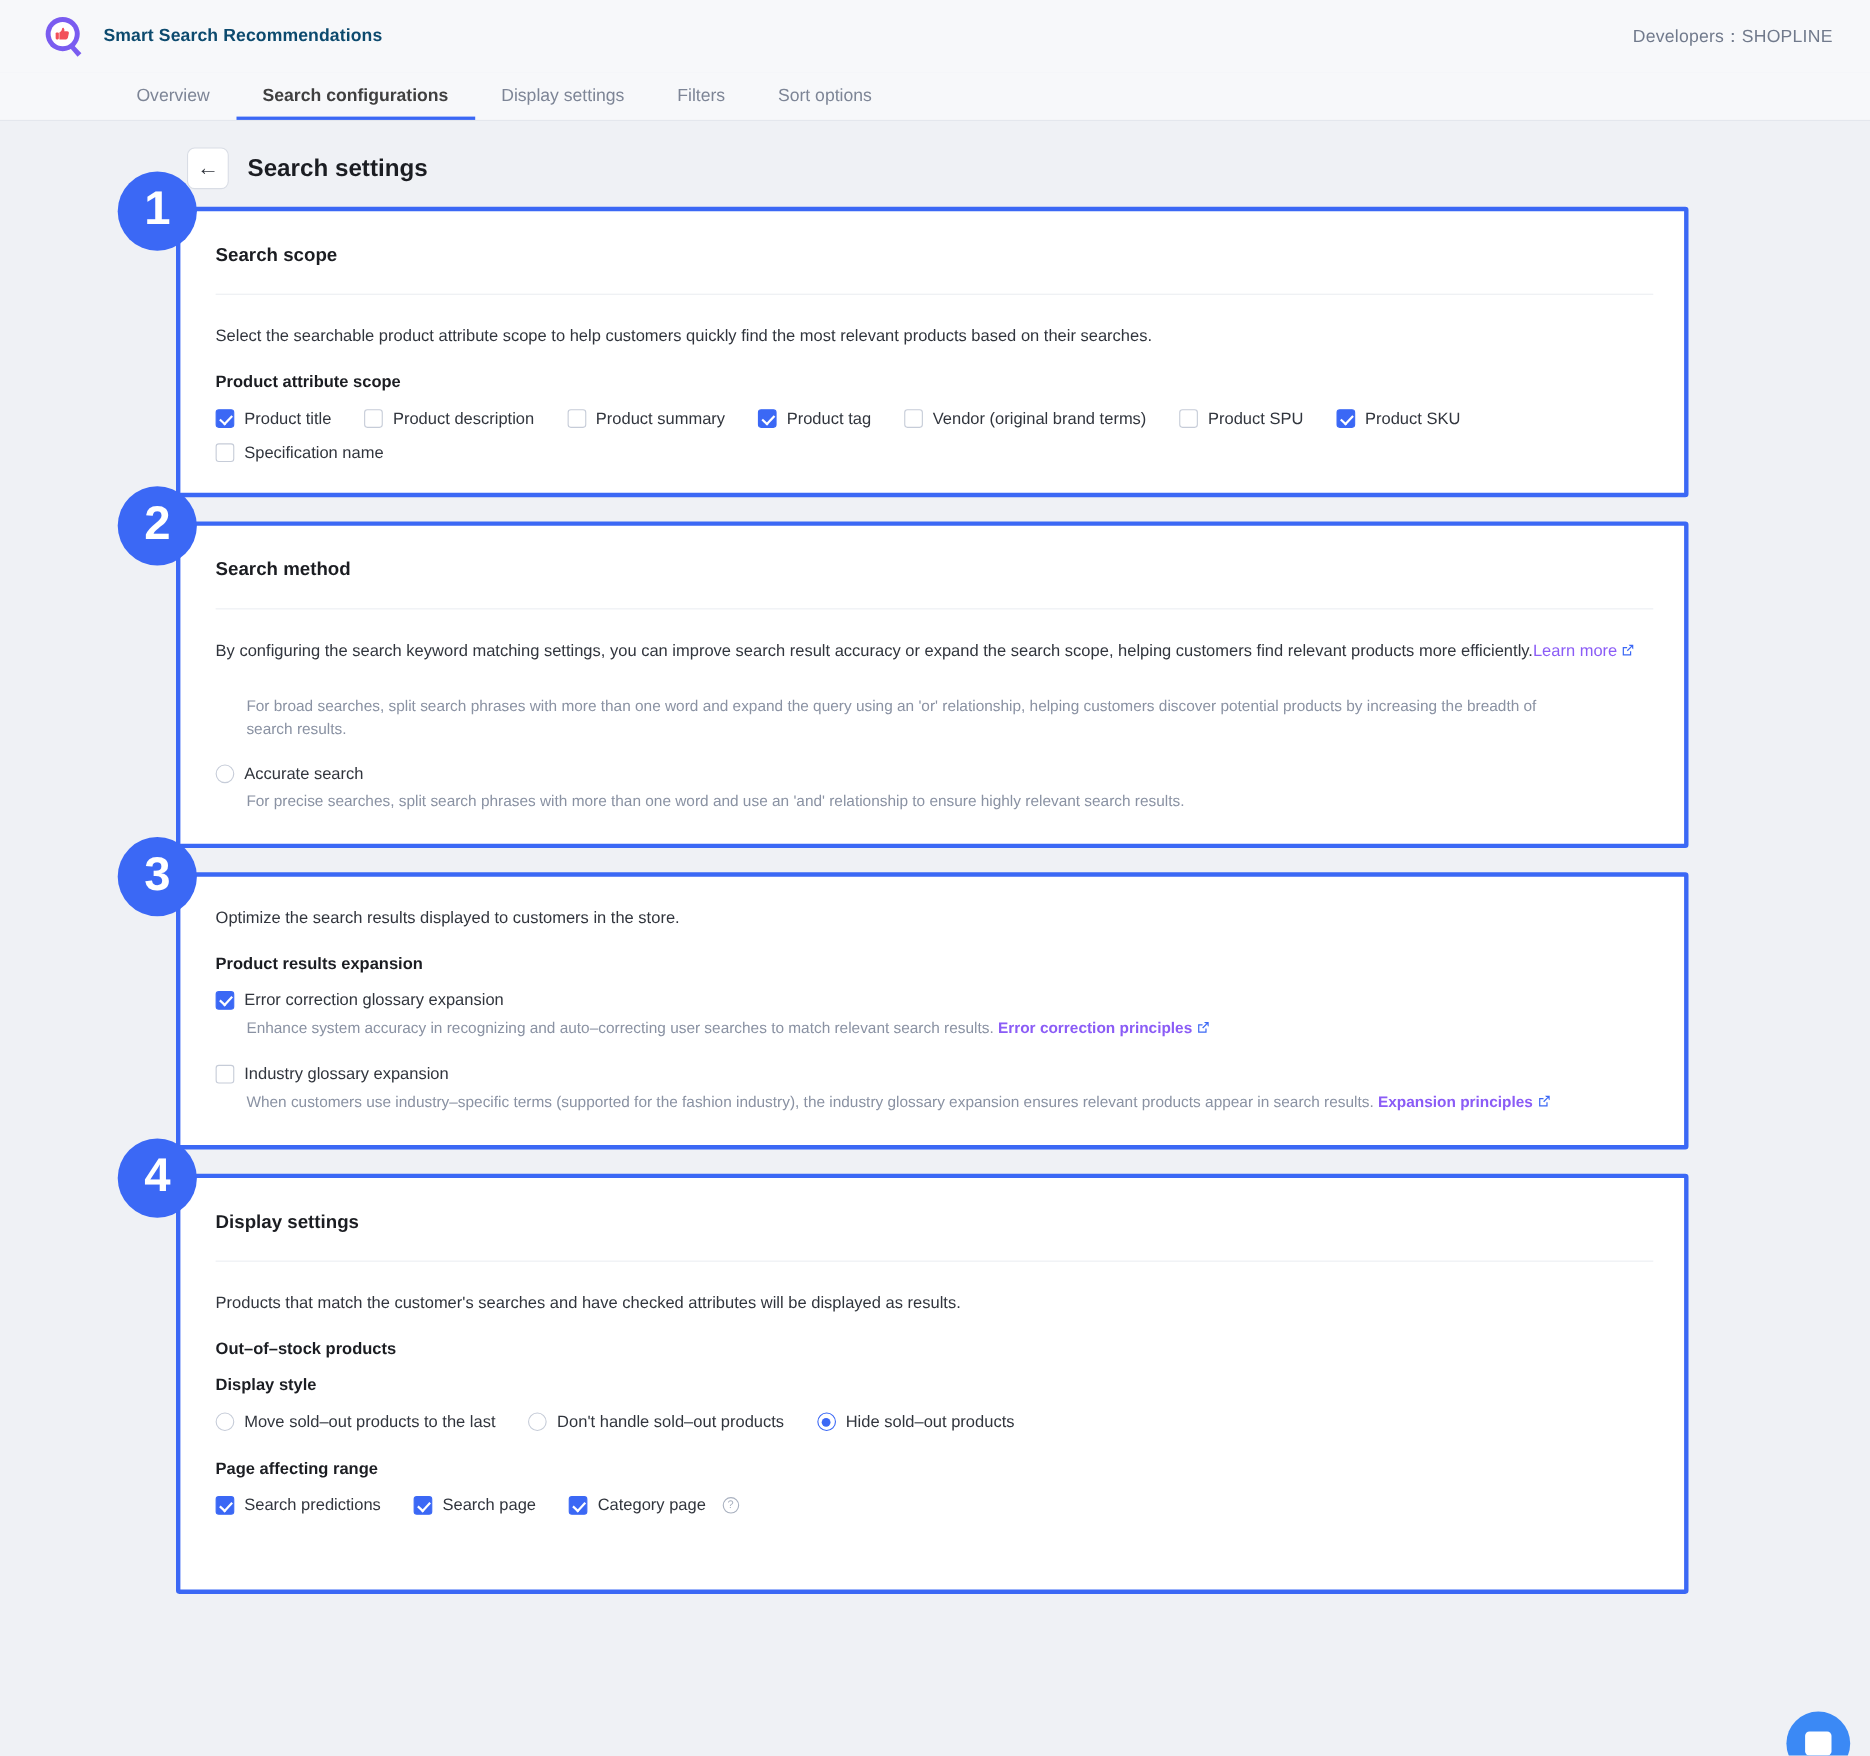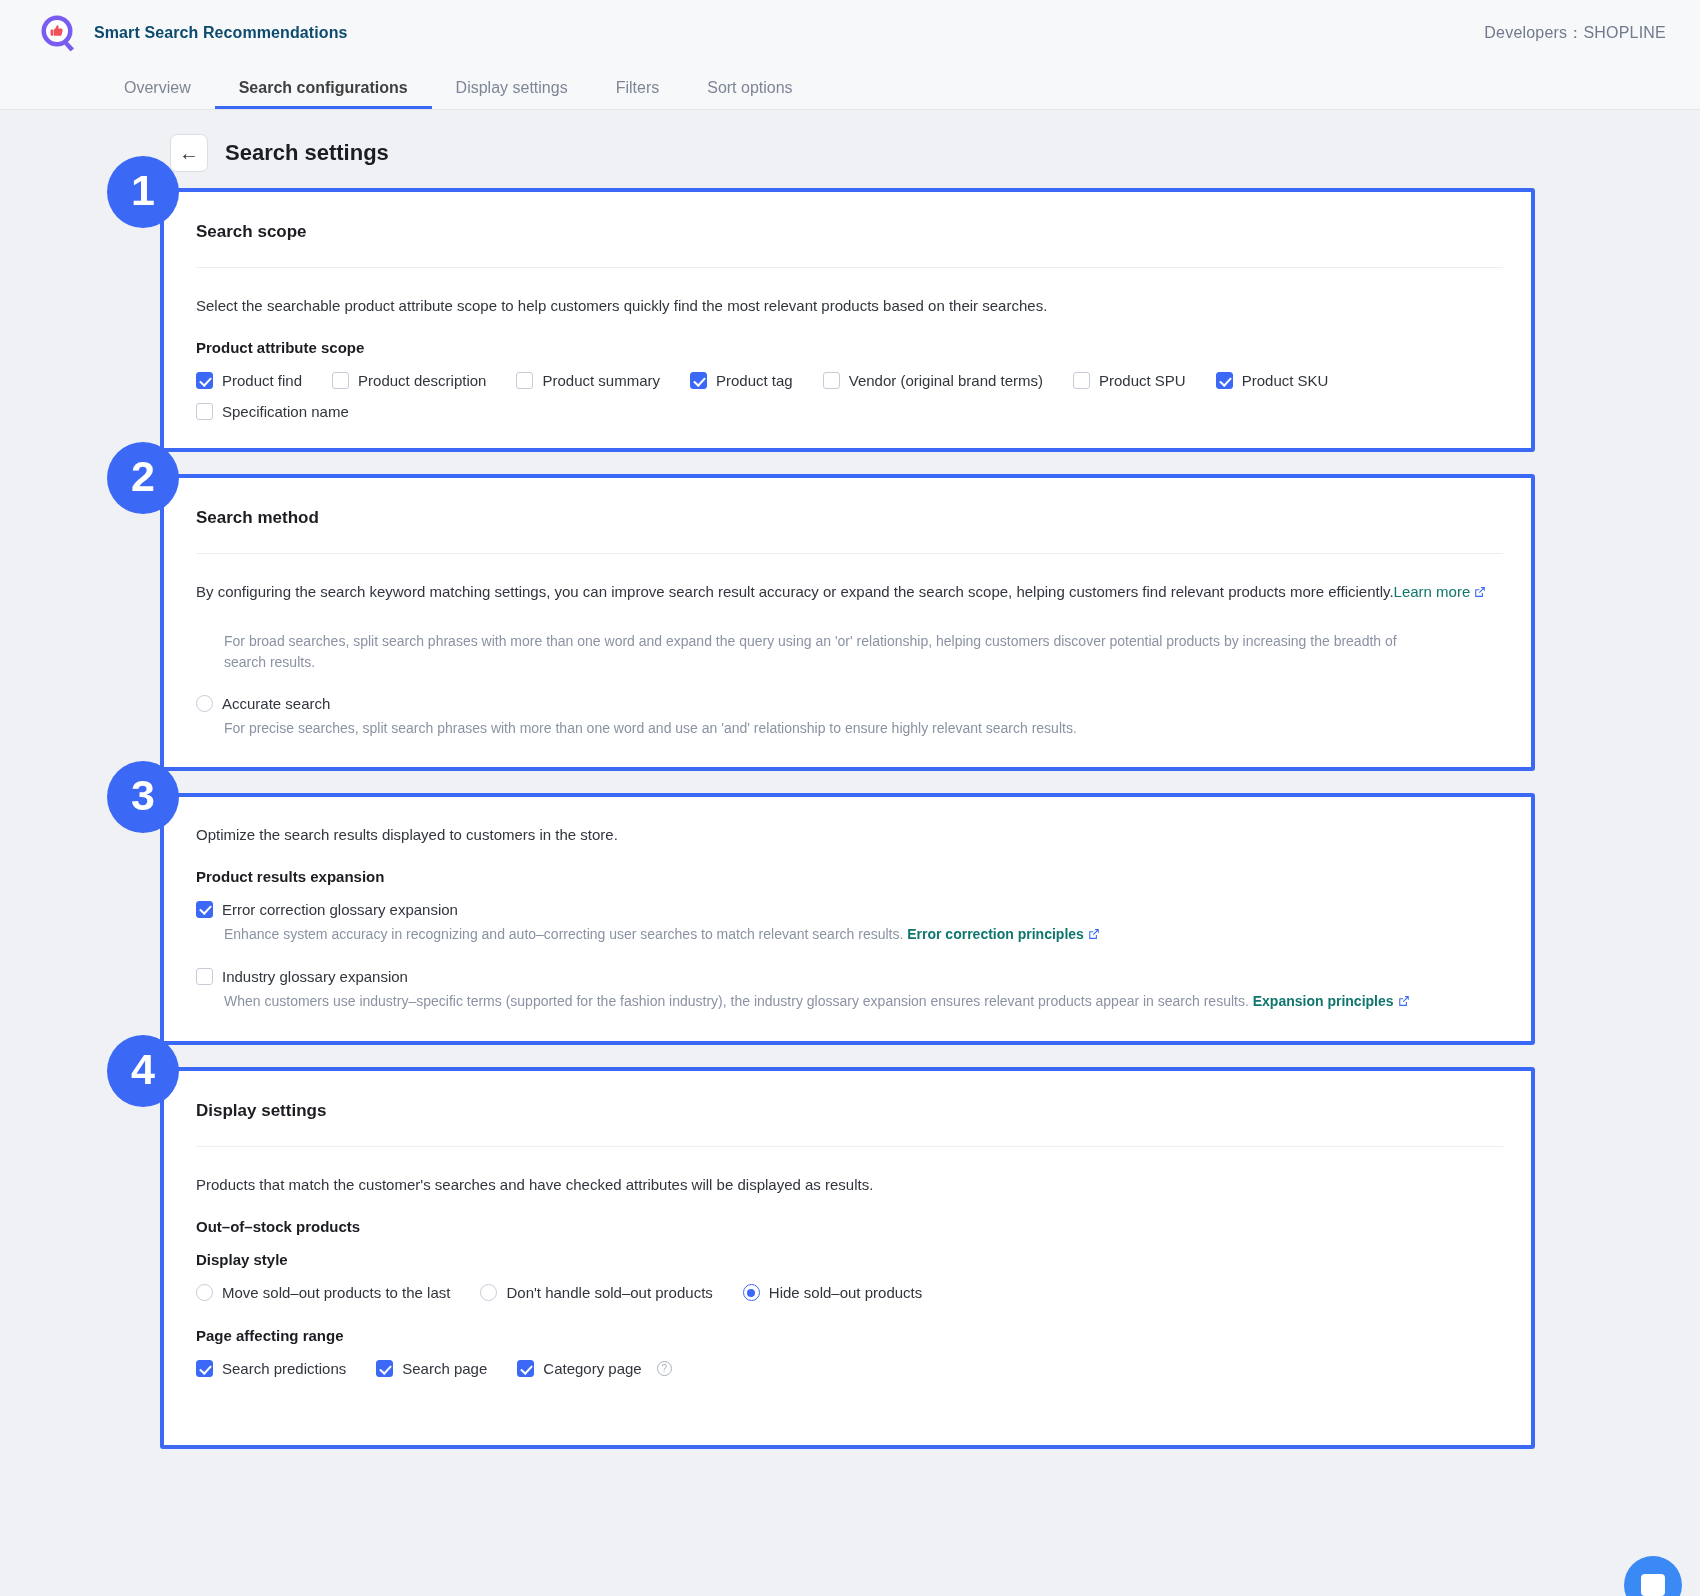--- a/index.html
+++ b/index.html
@@ -155,21 +155,21 @@
     max-width: 1190px;
   }
   .sub-label {
     font-size: 15px;
     font-weight: bold;
     color: #1b1d22;
     margin-bottom: 16px;
   }
 
   a.link {
-    color: #0f766e;
+    color: #8b5cf6;
     text-decoration: none;
     cursor: pointer;
   }
   a.link.bold { font-weight: bold; }
   .ext-icon {
     display: inline-block;
     vertical-align: -1px;
     margin-left: 4px;
   }
 
@@ -312,21 +312,21 @@
     <div class="badge">1</div>
     <div class="card">
       <div class="card-title">Search scope</div>
       <div class="card-body">
         <div class="desc">Select the searchable product attribute scope to help customers quickly find the most relevant products based on their searches.</div>
         <div class="sub-label">Product attribute scope</div>
 
         <div class="opt-row">
           <label class="opt">
             <span class="cbox on"></span>
-            <span>Product find</span>
+            <span>Product title</span>
           </label>
           <label class="opt">
             <span class="cbox"></span>
             <span>Product description</span>
           </label>
           <label class="opt">
             <span class="cbox"></span>
             <span>Product summary</span>
           </label>
           <label class="opt">

